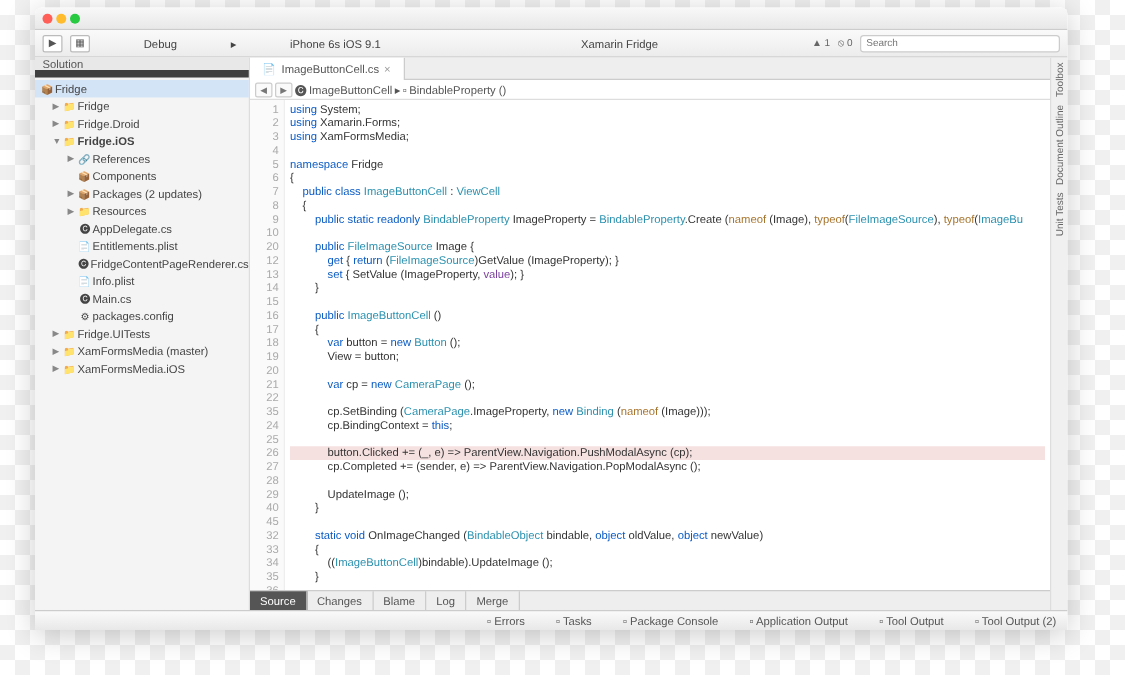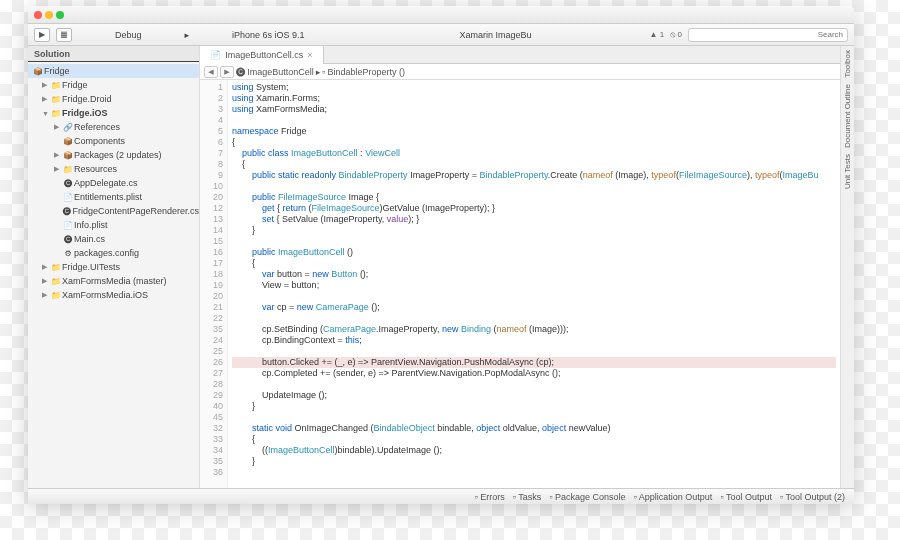--- a/index.html
+++ b/index.html
@@ -5,25 +5,25 @@
 *{margin:0;padding:0;box-sizing:border-box;font-family:-apple-system,Helvetica,Arial,sans-serif;font-size:9px;}
 body{background:repeating-conic-gradient(#f0f0f0 0 25%,#fff 0 50%) 0 0/24px 24px;width:900px;height:540px;position:relative;}
 .window{position:absolute;top:6px;left:28px;width:826px;height:498px;background:#fff;border-radius:5px 5px 0 0;box-shadow:0 4px 24px rgba(0,0,0,.2);display:flex;flex-direction:column;overflow:hidden;}
 .titlebar{height:18px;background:linear-gradient(#f8f8f8,#e8e8e8);border-bottom:1px solid #ccc;display:flex;align-items:center;padding:0 6px;gap:3px;}
 .dot{width:8px;height:8px;border-radius:50%;}
 .dot.r{background:#ff5f57;}.dot.y{background:#ffbd2e;}.dot.g{background:#28ca42;}
 .toolbar{height:22px;background:linear-gradient(#fafafa,#ececec);border-bottom:1px solid #ccc;display:flex;align-items:center;padding:0 6px;gap:6px;}
 .tbtn{width:16px;height:14px;border:1px solid #bbb;border-radius:2px;background:#fff;display:flex;align-items:center;justify-content:center;color:#555;font-size:8px;}
 .tsel{font-size:9px;color:#444;padding-left:37px;}
 .spacer{flex:1;}
-.search{width:160px;height:14px;border:1px solid #ccc;border-radius:3px;background:#fff;padding:0 4px;font-size:8px;color:#999;text-align:right;}
+.search{width:160px;height:14px;border:1px solid #ccc;border-radius:3px;background:#fff;padding:0 4px;font-size:8px;color:#999;}
 .warn{font-size:8px;color:#666;}
 .body{flex:1;display:flex;overflow:hidden;}
 .sidebar{width:172px;background:#f4f4f4;border-right:1px solid #ddd;display:flex;flex-direction:column;font-size:9px;}
-.sidehead{height:16px;background:#e8e8e8;border-bottom:1px solid #404040;padding:0 6px;display:flex;align-items:center;color:#555;font-weight:700;}
+.sidehead{height:16px;background:#e8e8e8;border-bottom:6px solid #404040;padding:0 6px;display:flex;align-items:center;color:#555;font-weight:400;}
 .tree{padding:2px 0;}
 .node{display:flex;align-items:center;height:14px;padding-left:4px;color:#444;cursor:default;}
 .node .disc{width:8px;color:#888;font-size:7px;}
 .node .ic{width:12px;text-align:center;font-size:8px;}
 .node.sel{background:#d4e4f7;}
 .node.bold{font-weight:600;}
 .in1{padding-left:14px;}.in2{padding-left:26px;}
 .editor{flex:1;display:flex;flex-direction:column;position:relative;}
 .tab{height:18px;background:#eee;border-bottom:1px solid #ccc;display:flex;align-items:center;}
 .tabitem{height:18px;padding:0 10px;display:flex;align-items:center;background:#fff;border-right:1px solid #ccc;font-size:9px;color:#555;gap:4px;}
@@ -35,40 +35,40 @@
 .gut div{height:11px;position:relative;}
 .src{flex:1;padding:2px 4px;white-space:pre;color:#333;overflow:hidden;}
 .src div{height:11px;}
 .src .hl{background:#f6e1e1;}
 .kw{color:#0a5bc4;}.ty{color:#2b91af;}.kwo{color:#a7742d;}.vr{color:#7a3e9d;}
 .rightrail{width:14px;background:#f0f0f0;border-left:1px solid #ddd;display:flex;flex-direction:column;align-items:center;gap:6px;padding-top:4px;}
 .rightrail .rt{writing-mode:vertical-rl;font-size:8px;color:#666;transform:rotate(180deg);}
 .btabs{height:16px;background:#eee;border-top:1px solid #ccc;display:flex;align-items:center;}
 .btab{padding:0 8px;height:16px;display:flex;align-items:center;font-size:9px;color:#555;border-right:1px solid #ccc;}
 .btab.act{background:#555;color:#fff;}
-.statusbar{height:16px;background:linear-gradient(#fafafa,#e8e8e8);border-top:1px solid #ccc;display:flex;align-items:center;justify-content:flex-end;gap:2px;padding:0 6px;font-size:8px;color:#555;}
+.statusbar{height:16px;background:linear-gradient(#fafafa,#e8e8e8);border-top:1px solid #ccc;display:flex;align-items:center;justify-content:flex-end;gap:19px;padding:0 6px;font-size:8px;color:#555;}
 .statusbar span{display:flex;align-items:center;gap:2px;padding:0 3px;}
 </style>
 </head>
 <body>
 
 <div class="window">
   <div class="titlebar">
     <div class="dot r"></div>
     <div class="dot y"></div>
     <div class="dot g"></div>
   </div>
   <div class="toolbar">
     <div class="tbtn">▶</div>
     <div class="tbtn">▦</div>
     <span class="tsel">Debug</span>
     <span class="tsel">▸</span>
     <span class="tsel">iPhone 6s iOS 9.1</span>
     <div class="spacer"></div>
-    <span class="tsel">Xamarin ImageBu</span>
+    <span class="tsel">Xamarin Fridge</span>
     <div class="spacer"></div>
     <span class="warn">▲ 1</span>
     <span class="warn">⦸ 0</span>
     <input class="search" placeholder="Search" style="">
   </div>
   <div class="body">
     <div class="sidebar">
       <div class="sidehead">Solution</div>
       <div class="tree" id="tree">
           <div class="node sel"><span class="ic">📦</span> Fridge</div>
@@ -141,20 +141,27 @@
             <div>40</div>
             <div>45</div>
             <div>32</div>
             <div>33</div>
             <div>34</div>
             <div>35</div>
             <div>36</div>
           </div>
         <div class="src" id="src"><div><span class="kw">using</span> System;</div><div><span class="kw">using</span> Xamarin.Forms;</div><div><span class="kw">using</span> XamFormsMedia;</div><div> </div><div><span class="kw">namespace</span> Fridge</div><div>{</div><div>    <span class="kw">public class</span> <span class="ty">ImageButtonCell</span> : <span class="ty">ViewCell</span></div><div>    {</div><div>        <span class="kw">public static readonly</span> <span class="ty">BindableProperty</span> ImageProperty = <span class="ty">BindableProperty</span>.Create (<span class="kwo">nameof</span> (Image), <span class="kwo">typeof</span>(<span class="ty">FileImageSource</span>), <span class="kwo">typeof</span>(<span class="ty">ImageBu</span></div><div> </div><div>        <span class="kw">public</span> <span class="ty">FileImageSource</span> Image {</div><div>            <span class="kw">get</span> { <span class="kw">return</span> (<span class="ty">FileImageSource</span>)GetValue (ImageProperty); }</div><div>            <span class="kw">set</span> { SetValue (ImageProperty, <span class="vr">value</span>); }</div><div>        }</div><div> </div><div>        <span class="kw">public</span> <span class="ty">ImageButtonCell</span> ()</div><div>        {</div><div>            <span class="kw">var</span> button = <span class="kw">new</span> <span class="ty">Button</span> ();</div><div>            View = button;</div><div> </div><div>            <span class="kw">var</span> cp = <span class="kw">new</span> <span class="ty">CameraPage</span> ();</div><div> </div><div>            cp.SetBinding (<span class="ty">CameraPage</span>.ImageProperty, <span class="kw">new</span> <span class="ty">Binding</span> (<span class="kwo">nameof</span> (Image)));</div><div>            cp.BindingContext = <span class="kw">this</span>;</div><div> </div><div class="hl">            button.Clicked += (_, e) =&gt; ParentView.Navigation.PushModalAsync (cp);</div><div>            cp.Completed += (sender, e) =&gt; ParentView.Navigation.PopModalAsync ();</div><div> </div><div>            UpdateImage ();</div><div>        }</div><div> </div><div>        <span class="kw">static void</span> OnImageChanged (<span class="ty">BindableObject</span> bindable, <span class="kw">object</span> oldValue, <span class="kw">object</span> newValue)</div><div>        {</div><div>            ((<span class="ty">ImageButtonCell</span>)bindable).UpdateImage ();</div><div>        }</div><div> </div></div>
       </div>
+      <div class="btabs" id="btabs">
+          <div class="btab act">Source</div>
+          <div class="btab">Changes</div>
+          <div class="btab">Blame</div>
+          <div class="btab">Log</div>
+          <div class="btab">Merge</div>
+        </div>
     </div>
     <div class="rightrail" id="rail">
         <div class="rt">Toolbox</div>
         <div class="rt">Document Outline</div>
         <div class="rt">Unit Tests</div>
       </div>
   </div>
   <div class="statusbar" id="status">
       <span>▫ Errors</span>
       <span>▫ Tasks</span>

